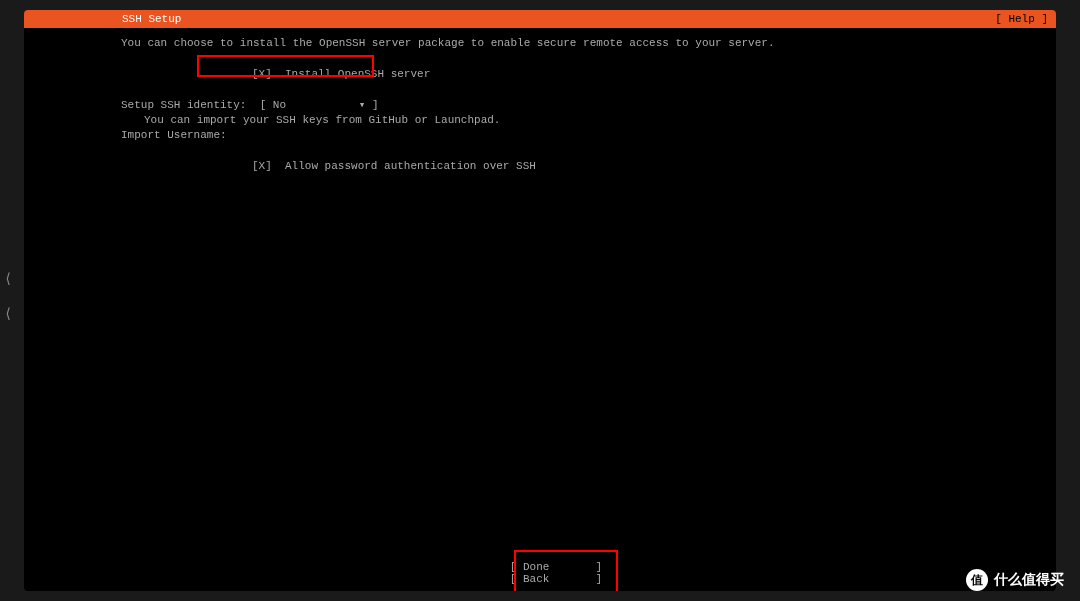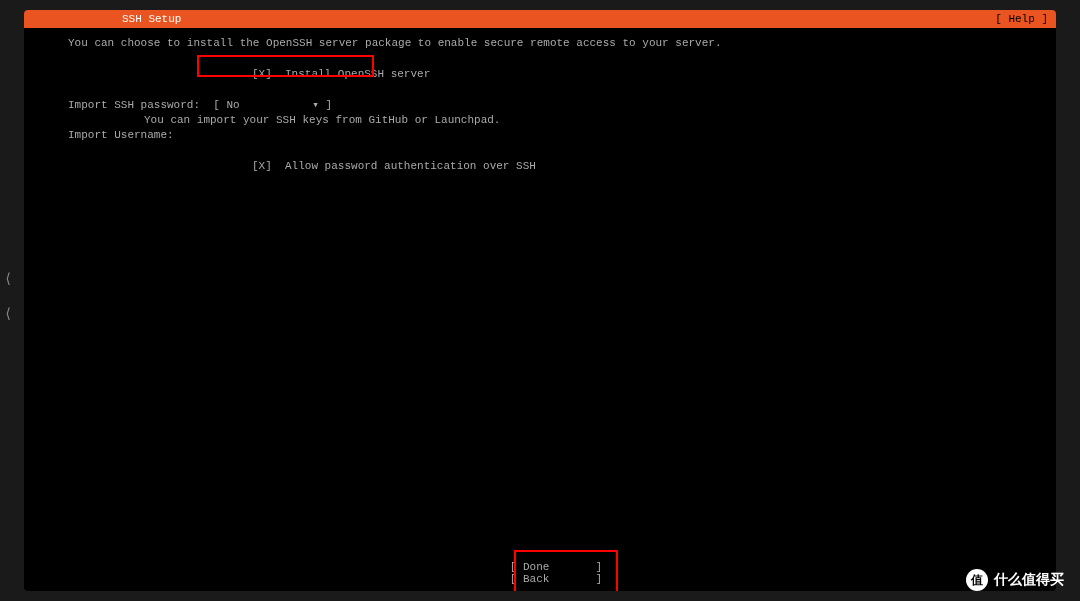--- a/index.html
+++ b/index.html
@@ -47,21 +47,21 @@
     .content {
       padding: 8px 0 0 0;
       color: #aaa;
       line-height: 1.4;
     }
     .row {
       white-space: pre;
       font-family: 'Courier New', monospace;
     }
     .indent-main {
-      padding-left: 44px;
+      padding-left: 97px;
     }
     .indent-option {
       padding-left: 180px;
       margin-left: 48px;
     }
     .indent-help {
       padding-left: 120px;
     }
     .highlight-box-1 {
       position: absolute;
@@ -143,21 +143,21 @@
   <div class="header-bar">
     <span class="header-title">SSH Setup</span>
     <span class="help-link">[ Help ]</span>
   </div>
 
   <div class="content">
     <div class="row indent-main">You can choose to install the OpenSSH server package to enable secure remote access to your server.</div>
     <div class="row">&nbsp;</div>
     <div class="row indent-option"><span>[X]</span>  <span>Install OpenSSH server</span></div>
     <div class="row">&nbsp;</div>
-    <div class="row indent-main"><span>Import SSH password:</span>  <span class="dropdown-box"><span>[ No</span>           <span>▾ ]</span></span></div>
+    <div class="row indent-main"><span>Setup SSH identity:</span>  <span class="dropdown-box"><span>[ No</span>           <span>▾ ]</span></span></div>
     <div class="row indent-help">You can import your SSH keys from GitHub or Launchpad.</div>
     <div class="row indent-main"><span>Import Username:</span></div>
     <div class="row">&nbsp;</div>
     <div class="row indent-option"><span>[X]</span>  <span>Allow password authentication over SSH</span></div>
   </div>
 
   <div class="bottom-buttons">
     <div class="btn-row">[ Done       ]</div>
     <div class="btn-row">[ Back       ]</div>
   </div>

